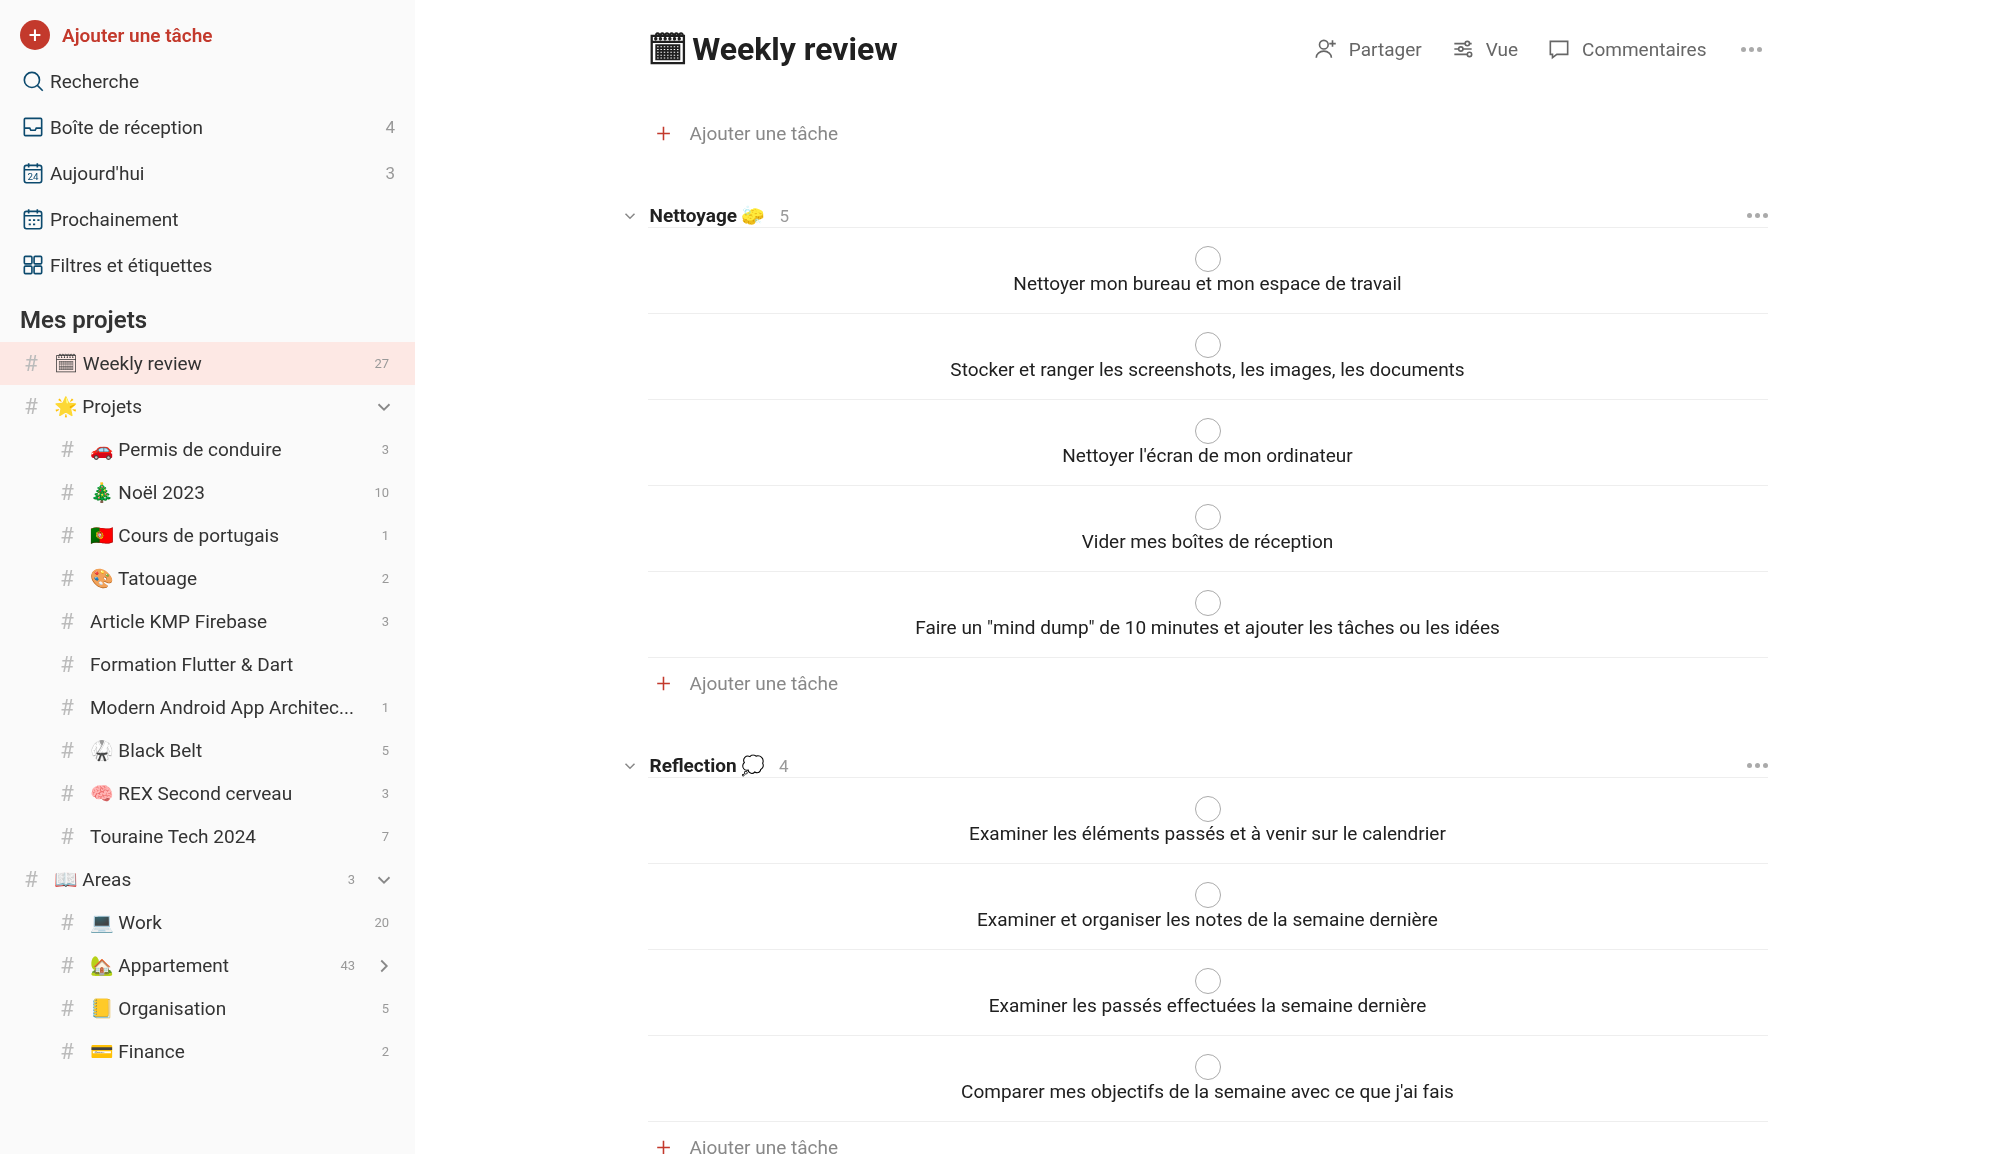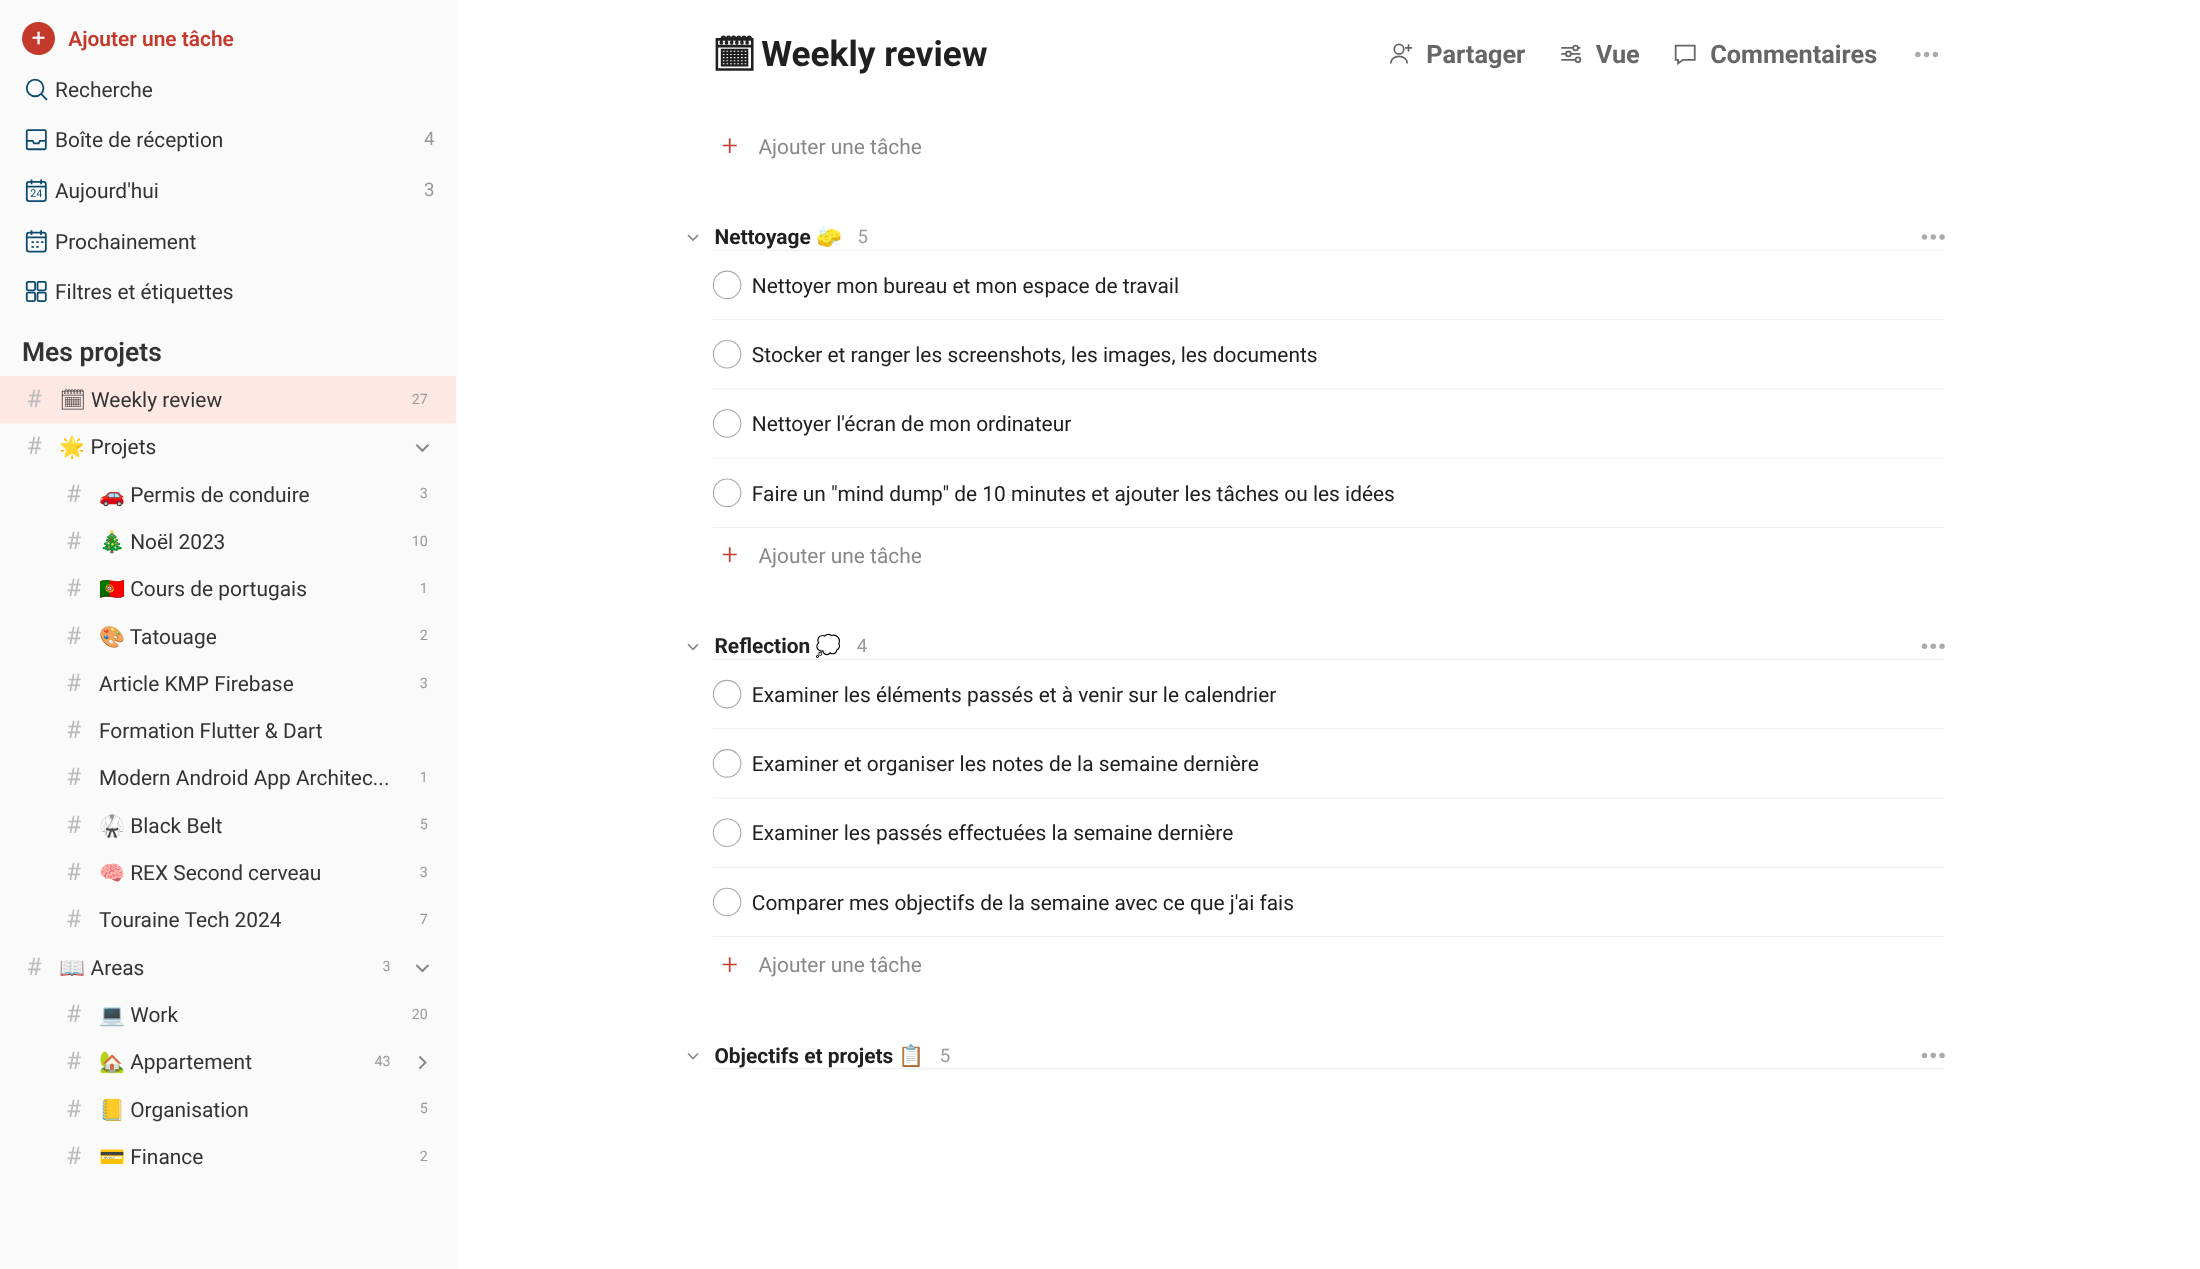--- a/index.html
+++ b/index.html
@@ -132,22 +132,22 @@
   display: flex;
   align-items: center;
   gap: 28px;
   color: #666;
 }
 .header-action {
   display: flex;
   align-items: center;
   gap: 10px;
   cursor: pointer;
-  font-size: 23px;
-  font-weight: 700;
+  font-size: 19px;
+  font-weight: 400;
   text-align: right;
 }
 .header-action svg { width: 26px; height: 26px; }
 
 .add-task-inline {
   display: flex;
   align-items: center;
   gap: 14px;
   padding: 10px 0;
   color: #888;
@@ -194,23 +194,24 @@
   display: flex;
   gap: 3px;
 }
 .section-more span {
   width: 5px; height: 5px; border-radius: 50%; background: #aaa;
 }
 
 .task {
   display: flex;
   align-items: center;
-  gap: 10px;
+  gap: 0;
   padding: 18px 0;
   border-bottom: 1px solid #eee;
+  flex-direction: column;
 }
 .task-check {
   width: 26px;
   height: 26px;
   border: 1.5px solid #aaa;
   border-radius: 50%;
   cursor: pointer;
   flex-shrink: 0;
 }
 .task-label {
@@ -461,20 +462,24 @@
           <div class="task">
             <div class="task-check"></div>
             <div class="task-label">Stocker et ranger les screenshots, les images, les documents</div>
           </div>
           <div class="task">
             <div class="task-check"></div>
             <div class="task-label">Nettoyer l'écran de mon ordinateur</div>
           </div>
           <div class="task">
             <div class="task-check"></div>
+            <div class="task-label">Vider mes boîtes de réception</div>
+          </div>
+          <div class="task">
+            <div class="task-check"></div>
             <div class="task-label">Faire un "mind dump" de 10 minutes et ajouter les tâches ou les idées</div>
           </div>
           <div class="add-task-inline">
             <span class="plus">+</span>
             <span>Ajouter une tâche</span>
           </div>
         </div>
         <div class="section">
           <div class="section-row">
             <span class="section-toggle">

